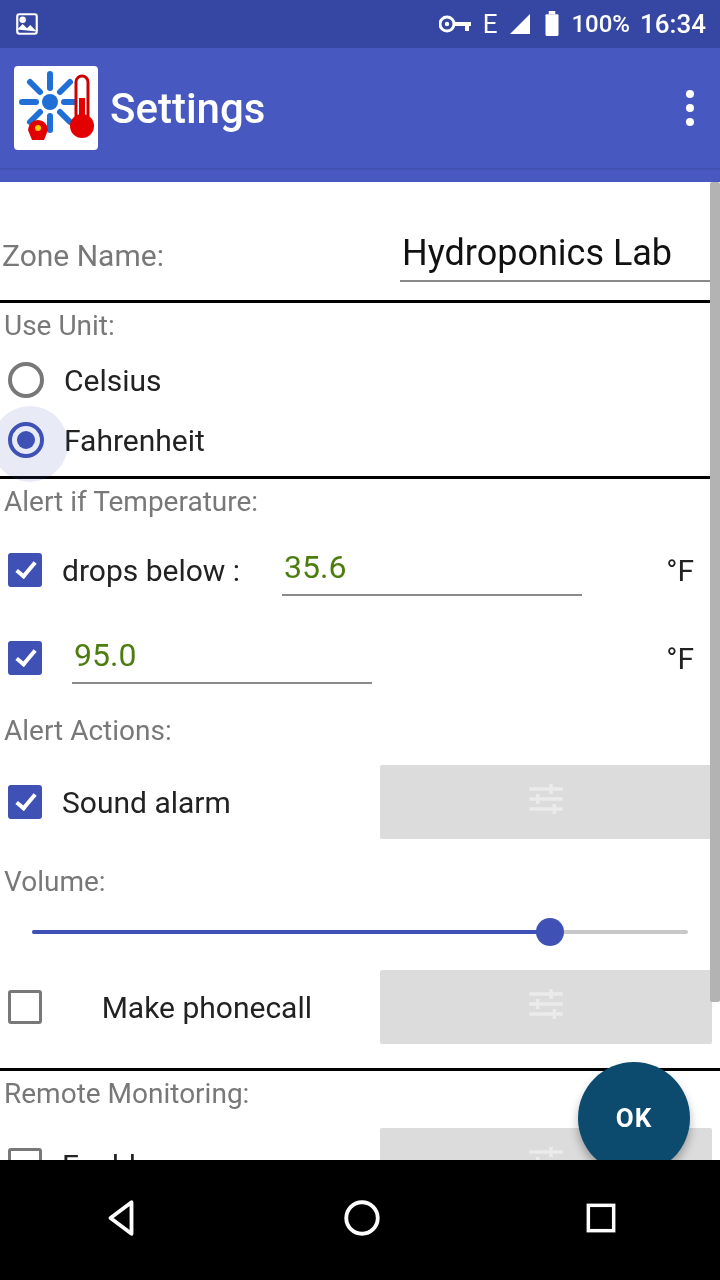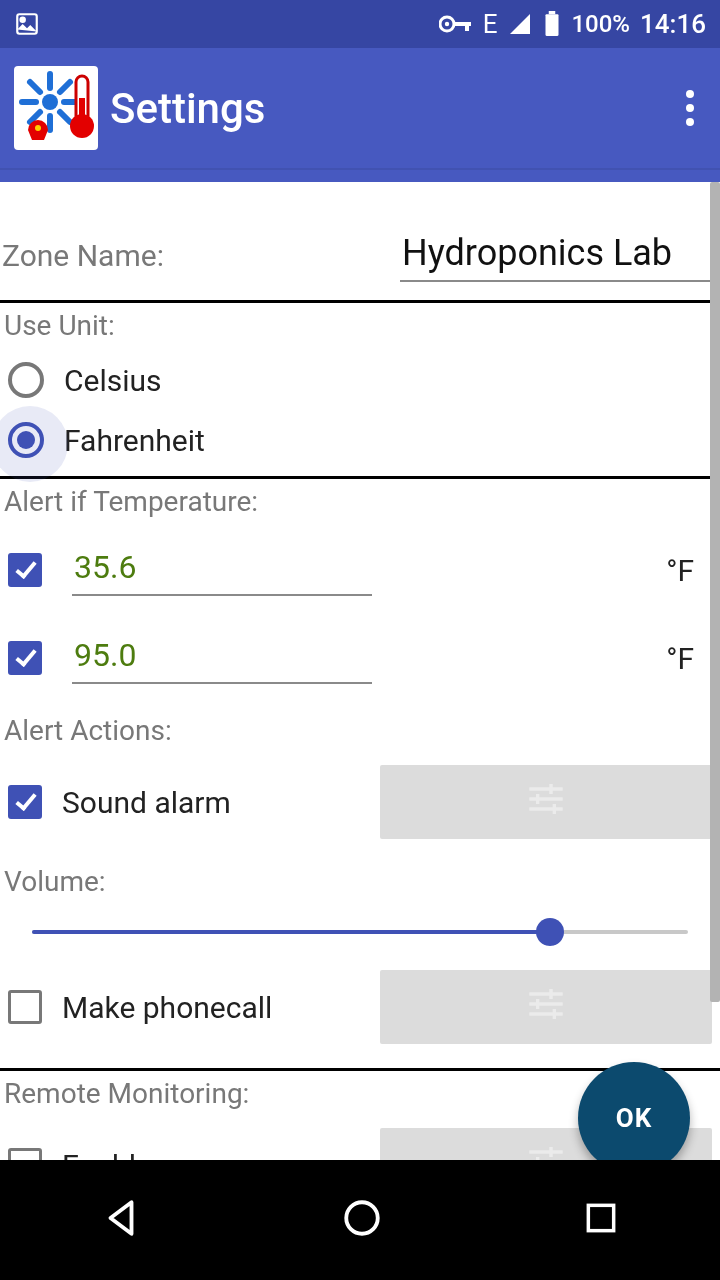--- a/index.html
+++ b/index.html
@@ -109,21 +109,21 @@
           <path d="M2 22 L22 2 L22 22 Z"></path>
         </svg>
     </span>
     <span>
       <svg width="18" height="26" viewBox="0 0 14 24" fill="#fff">
           <rect x="1" y="3" width="12" height="20" rx="1"></rect>
           <rect x="4" y="0" width="6" height="3"></rect>
         </svg>
     </span>
     <span style="font-size:24px;">100%</span>
-    <span style="font-size:26px;">14:16</span>
+    <span style="font-size:26px;">16:34</span>
   </div>
 </div>
 
 <div class="appbar">
   <div class="app-icon">
     <svg width="80" height="80" viewBox="0 0 80 80">
       <g fill="#1f6fd6">
         <circle cx="34" cy="34" r="8"></circle>
         <g stroke="#1f6fd6" stroke-width="6" stroke-linecap="round">
           <line x1="34" y1="6" x2="34" y2="20"></line>
@@ -169,20 +169,21 @@
       <span class="radio checked radio-ripple"></span>
       <span>Fahrenheit</span>
     </div>
   </div>
 
   <div class="alert-block">
     <div class="section-label">Alert if Temperature:</div>
 
     <div class="check-row">
       <span class="checkbox checked"></span>
+      <span class="check-label">drops below :</span>
       <input class="num-input" value="35.6" style="">
       <span class="unit-suffix">°F</span>
     </div>
 
     <div class="check-row">
       <span class="checkbox checked"></span>
       <input class="num-input" value="95.0" style="">
       <span class="unit-suffix">°F</span>
     </div>
   </div>
@@ -212,21 +213,21 @@
     <div class="slider-wrap">
       <div class="slider">
         <div class="slider-track"></div>
         <div class="slider-fill"></div>
         <div class="slider-thumb"></div>
       </div>
     </div>
 
     <div class="check-row" style="padding-top:2px;">
       <span class="checkbox"></span>
-      <span class="check-label" style="flex:0 0 250px;">Make phonecall</span>
+      <span class="check-label" style="flex:0 0 250px;text-align:right;">Make phonecall</span>
       <div class="tune-btn">
         <span class="tune-icon">
           <svg width="40" height="40" viewBox="0 0 24 24" fill="#fff">
               <rect x="2" y="5" width="20" height="2"></rect>
               <rect x="2" y="11" width="20" height="2"></rect>
               <rect x="2" y="17" width="20" height="2"></rect>
               <rect x="14" y="3" width="2" height="6"></rect>
               <rect x="6" y="9" width="2" height="6"></rect>
               <rect x="16" y="15" width="2" height="6"></rect>
             </svg>

